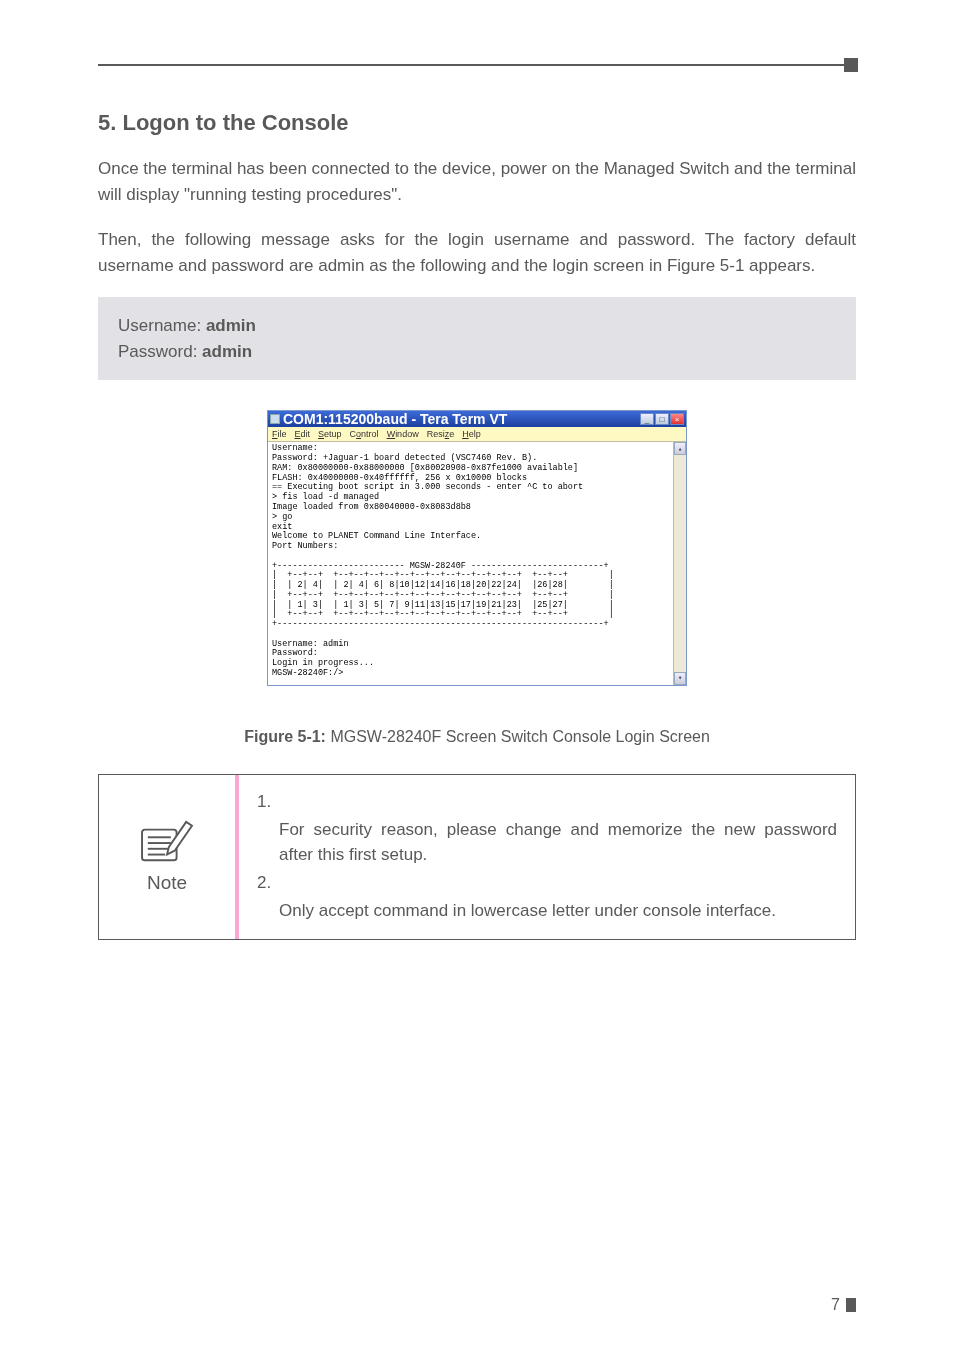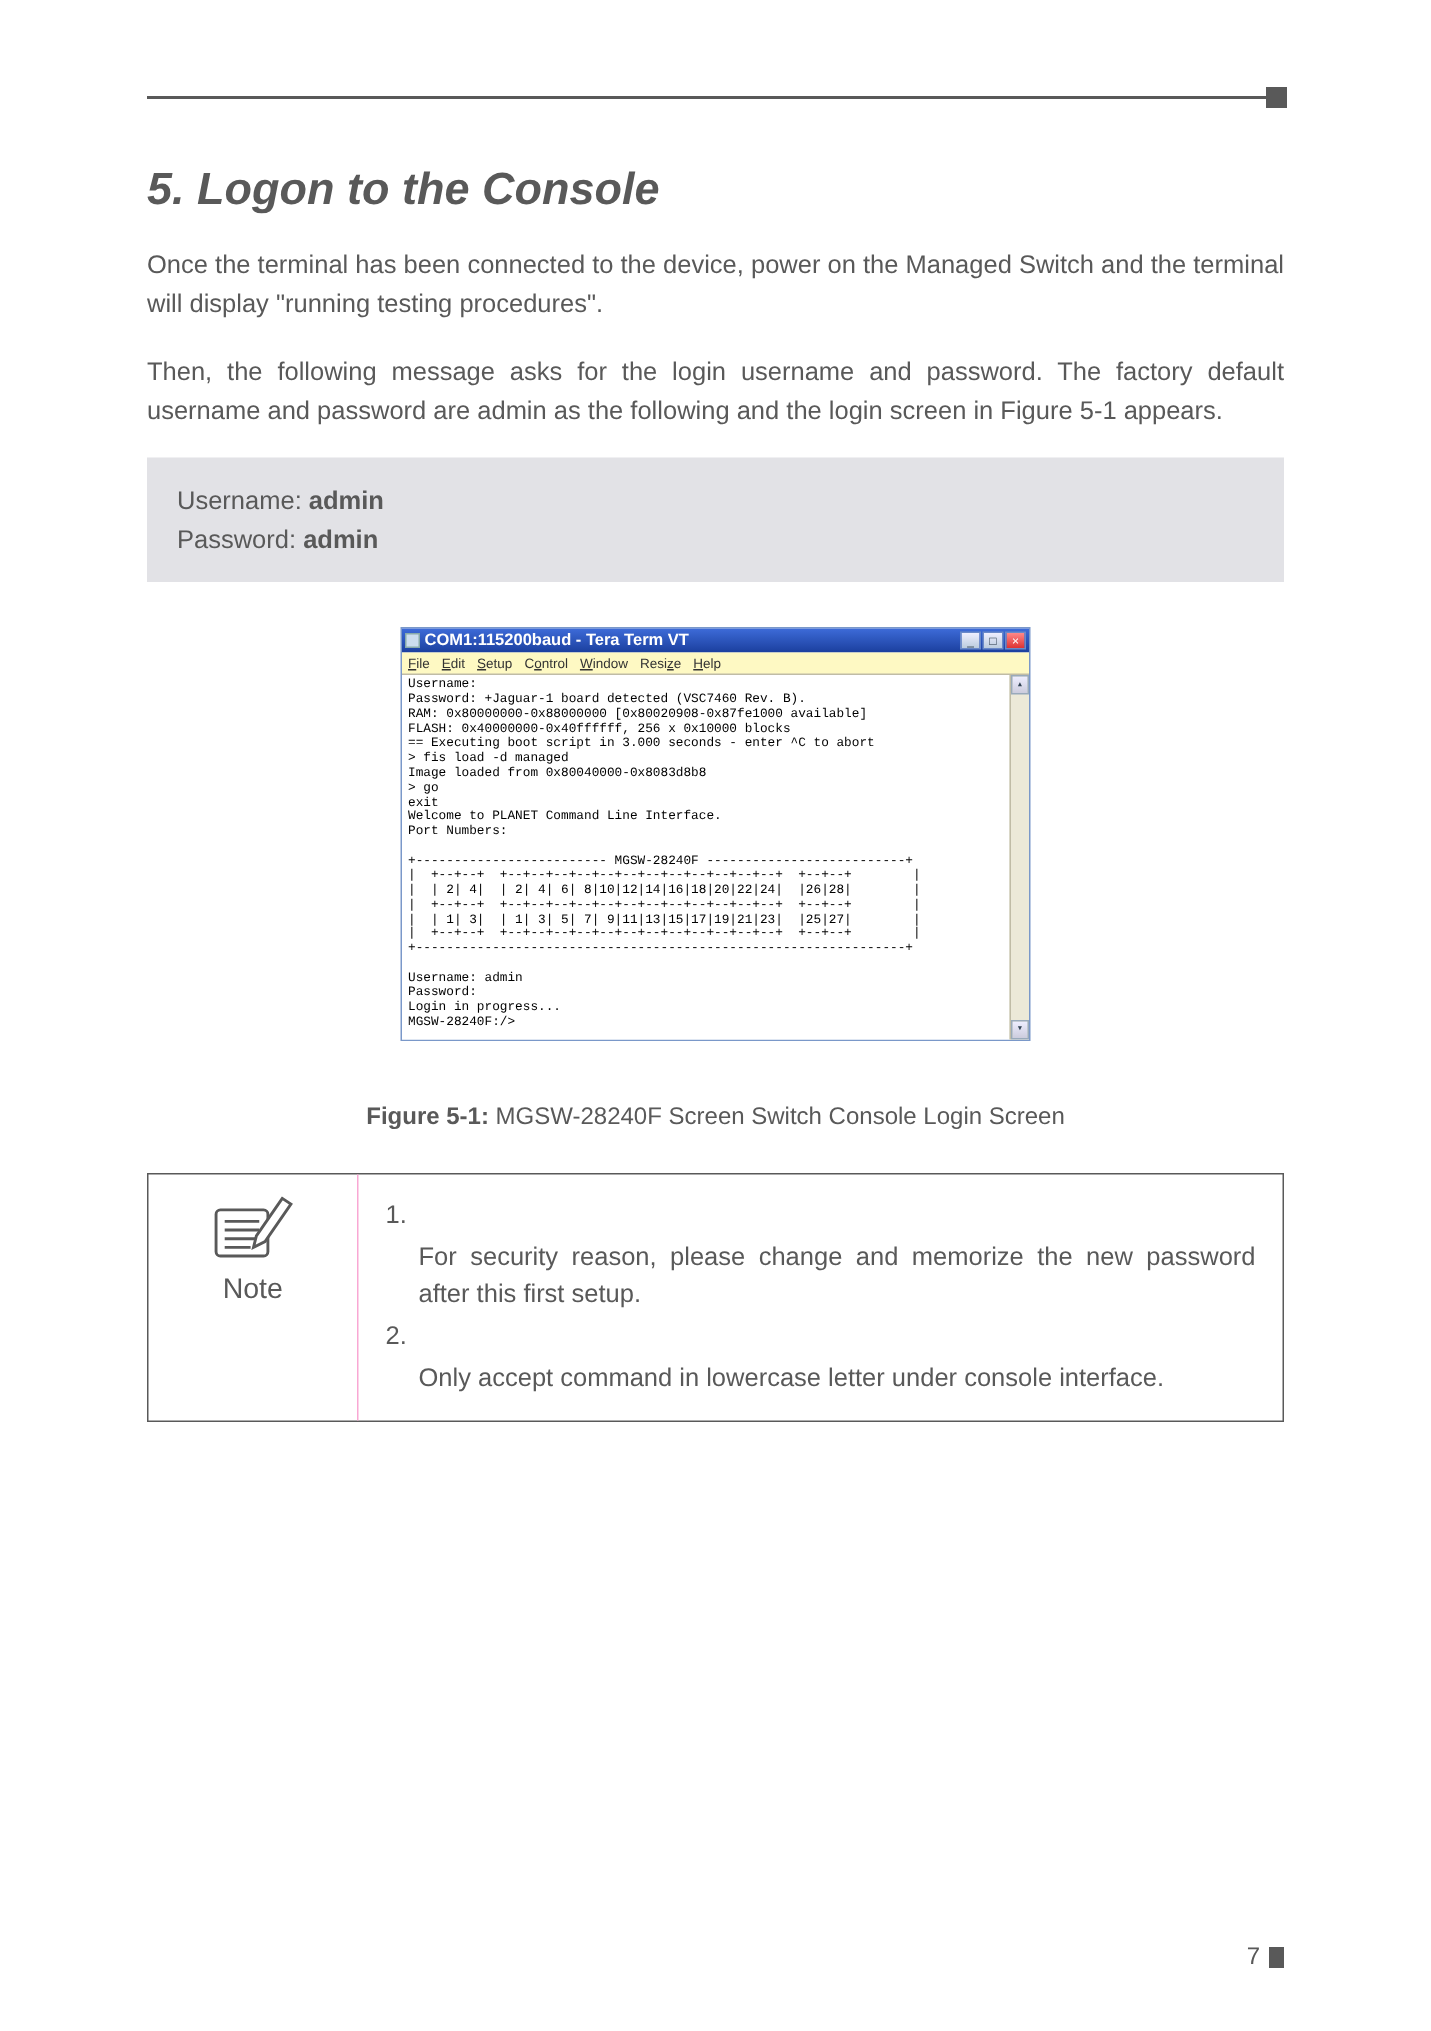--- a/index.html
+++ b/index.html
@@ -25,23 +25,22 @@
       right:-2px;
       top:-6px;
       width:14px;
       height:14px;
       background:#595959;
     }
     .page {
       padding: 110px 98px 0 98px;
     }
     h1.sect {
-      font-style: italic;
       font-weight: bold;
-      font-size: 30px;
+      font-size: 22px;
       color: #595959;
       margin-bottom: 20px;
     }
     p.body {
       font-size: 17px;
       line-height: 1.55;
       text-align: justify;
       margin-bottom: 18px;
       color: #595959;
     }
@@ -71,21 +70,21 @@
       display:flex;
       align-items:center;
       justify-content:space-between;
       padding:0 2px;
     }
     .titlebar .t-left { display:flex; align-items:center; gap:3px;}
     .titlebar .t-icon{
       width:10px;height:10px;background:#cde; border:1px solid #8aa;
     }
     .titlebar .t-title{
-      color:#fff; font-size:11px; font-weight:bold; white-space:nowrap;
+      color:#fff; font-size:14px; font-weight:bold; white-space:nowrap;
     }
     .winbtns{ display:flex; gap:1px;}
     .winbtn{
       width:14px;height:12px;
       background:linear-gradient(#eef,#bcd);
       border:1px solid #6a89c8;
       display:flex; align-items:center; justify-content:center;
       font-size:8px; color:#234;
     }
     .winbtn.close{ background:linear-gradient(#f88,#d33); color:#fff;}
@@ -125,25 +124,25 @@
       margin: 42px 0 28px;
     }
     .caption b{ font-weight:bold;margin-top:46px;}
     .note-table{
       border:1px solid #595959;
       width:100%;
       display:flex;
     }
     .note-left{
       width:140px;
-      border-right:1px solid #f9a8d4;
+      border-right:4px solid #f9a8d4;
       display:flex;
       flex-direction:column;
       align-items:center;
-      justify-content:flex-start;
+      justify-content:center;
       padding:14px 6px;
     }
     .note-left svg{ width:62px; height:48px;}
     .note-left .lbl{
       color:#595959;
       font-size:19px;
       margin-top:4px;
     }
     .note-right{
       flex:1;

